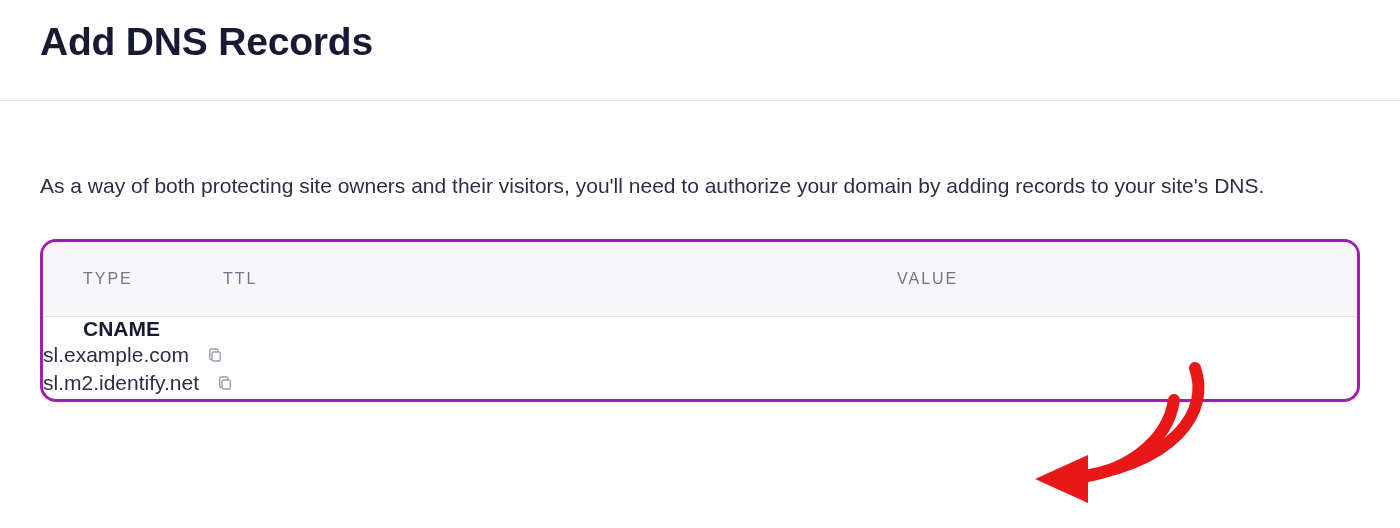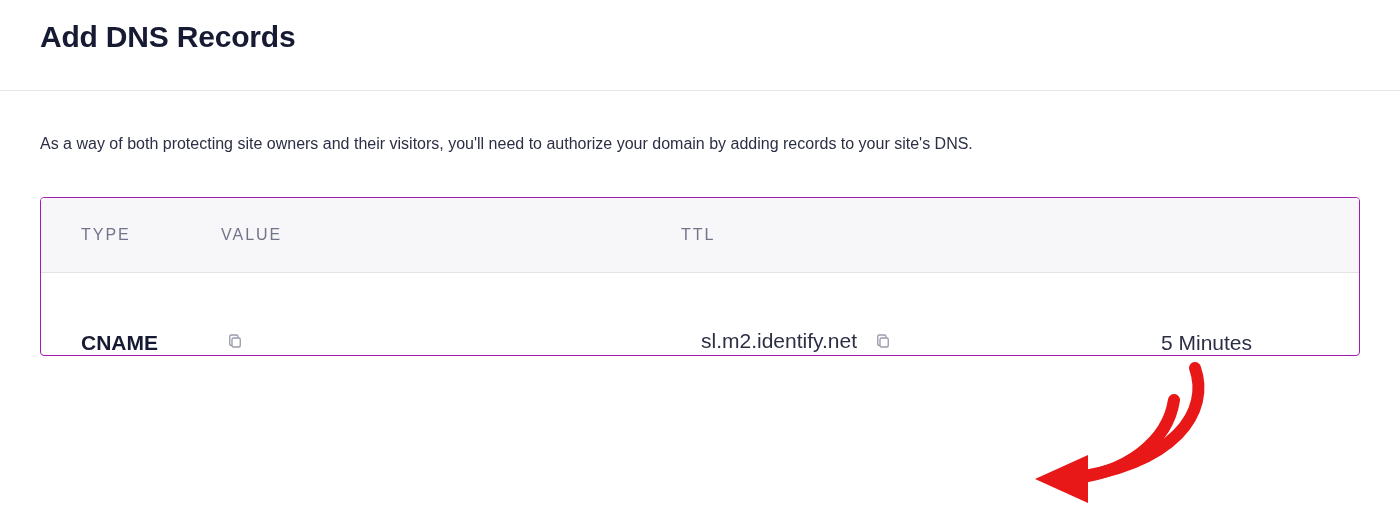--- a/index.html
+++ b/index.html
@@ -8,70 +8,72 @@
       background:#ffffff;
       color:#171a33;
       width:1400px;
       height:528px;
       position:relative;
     }
     .header {
       padding:20px 40px 36px 40px;
     }
     .header h1 {
-      font-size:30px;
+      font-size:39px;
       font-weight:600;
       color:#171a33;
       letter-spacing:-.2px;
     }
     .divider {
       height:1px;
       background:#e5e5e9;
       width:100%;
     }
     .content {
       padding:34px 40px 0 40px;
     }
     .content p {
-      font-size:16px;
+      font-size:21px;
       line-height:38px;
       color:#2c2f44;
       margin-bottom:14px;
+      margin-top:32px;
     }
     .link {
       color:#4f3dd6;
       text-decoration:underline;
       cursor:pointer;
     }
     .table {
       margin-top:34px;
-      border:1px solid #a21caf;
-      border-radius:4px;
+      border:3px solid #a21caf;
+      border-radius:16px;
       overflow:hidden;
     }
     .thead {
       display:flex;
       background:#f7f7f9;
       border-bottom:1px solid #e2e2e7;
     }
     .th {
       font-size:16px;
       font-weight:500;
       color:#72748a;
       letter-spacing:2px;
       padding:28px 0;
     }
     .col-type     { width:180px;  padding-left:40px; }
     .col-hostname { width:480px;  padding-left:0;    }
     .col-value    { width:460px;  padding-left:0;    }
     .col-ttl      { flex:1;       padding-left:0;    }
     .trow {
       display:flex;
-      align-items:flex-end;
+      align-items:flex-start;
       height:82px;
+      flex-direction:column;
     }
     .td {
       font-size:21px;
       color:#2c2f44;
       display:flex;
       align-items:center;
       gap:12px;
     }
     .td.col-type { font-weight:700; color:#171a33; }
     .copy-btn {
@@ -97,26 +99,27 @@
   <h1>Add DNS Records</h1>
 </div>
 <div class="divider"></div>
 
 <div class="content">
   <p>As a way of both protecting site owners and their visitors, you'll need to authorize your domain by adding records to your site's DNS.</p>
 
   <div class="table">
     <div class="thead">
       <div class="th col-type">TYPE</div>
+      <div class="th col-ttl">TTL</div>
       <div class="th col-value">VALUE</div>
-      <div class="th col-ttl">TTL</div>
     </div>
     <div class="trow">
       <div class="td col-type">CNAME</div>
       <div class="td col-hostname">
+        <span>sl.example.com</span>
         <span class="copy-btn">
           <svg viewBox="0 0 24 24" fill="none" stroke="currentColor" stroke-width="1.8">
             <rect x="8" y="8" width="11" height="12" rx="2"></rect>
             <path d="M16 8V6a2 2 0 0 0-2-2H7a2 2 0 0 0-2 2v10a2 2 0 0 0 2 2h1"></path>
           </svg>
         </span>
       </div>
       <div class="td col-value">
         <span>sl.m2.identify.net</span>
         <span class="copy-btn">

